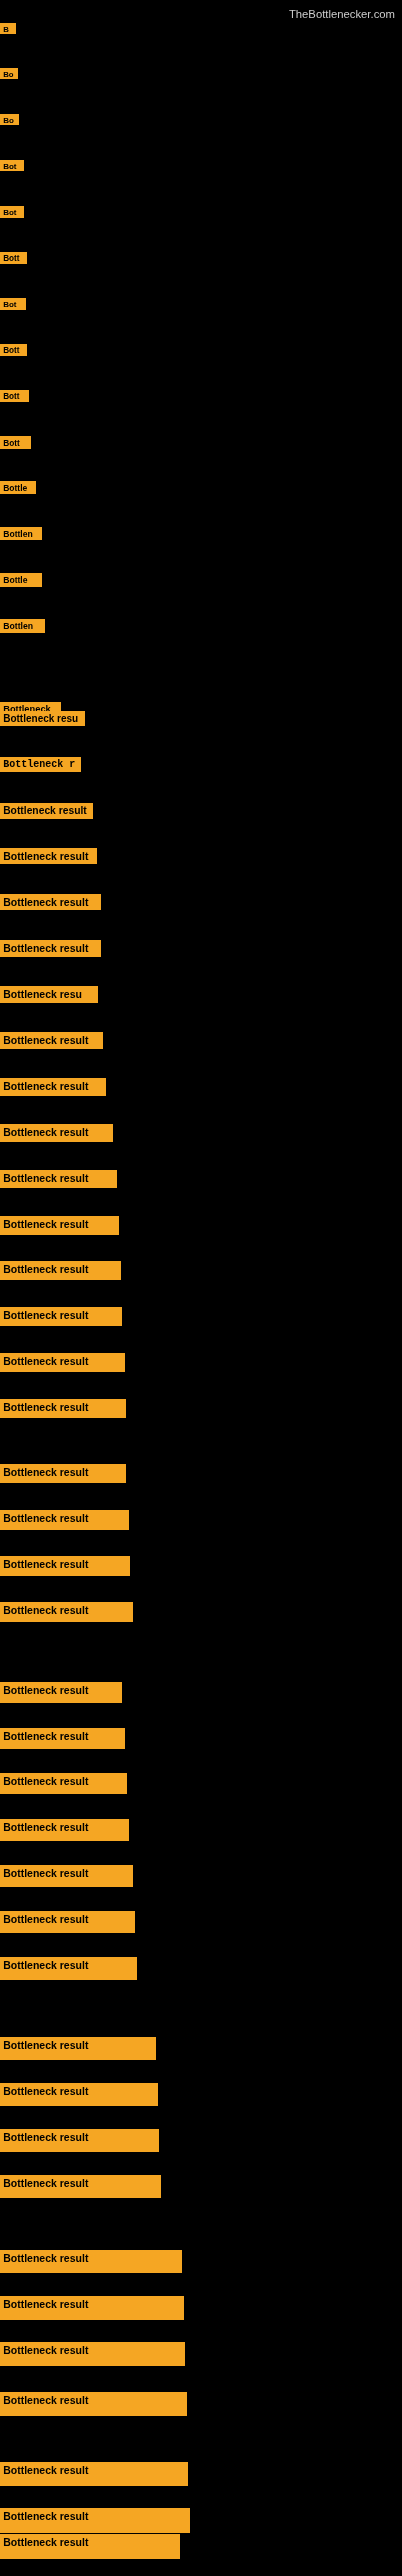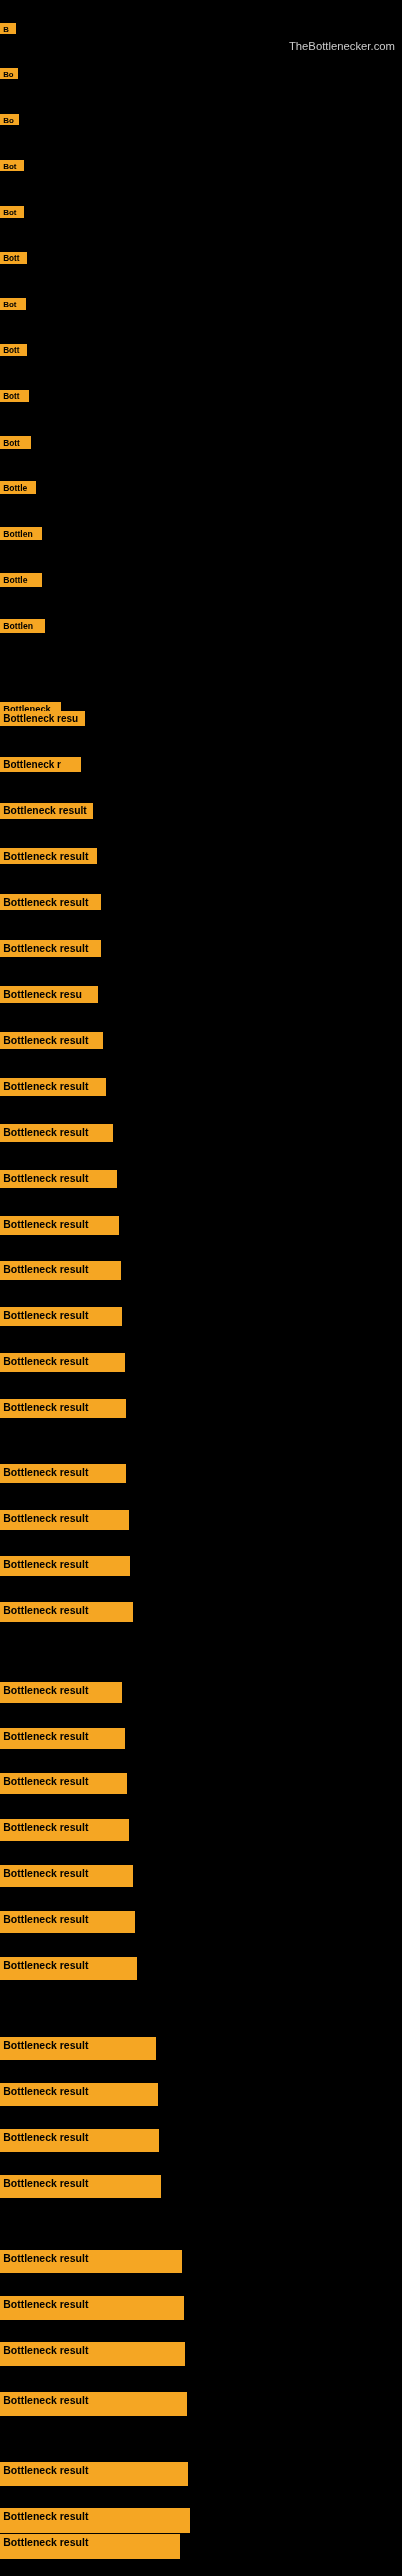--- a/index.html
+++ b/index.html
@@ -15,21 +15,20 @@
       position: relative;
     }
     .site-title {
       color: #cccccc;
       font-size: 11.3px;
       text-align: center;
       padding: 6.4px 0 3.2px 0;
       position: absolute;
       top: 1.6px;
       right: 8px;
-      margin-top: 32px;
     }
     .bottleneck-item {
       position: absolute;
       left: 0;
       background-color: #f5a623;
       color: #000000;
       font-size: 8.9px;
       font-weight: bold;
       padding: 2.4px 3.2px;
       white-space: nowrap;
@@ -50,21 +49,21 @@
 <div class="bottleneck-item" style="top: 298px; width: 26px; height: 12px; font-size: 8px;">Bot</div>
 <div class="bottleneck-item" style="top: 344px; width: 27px; height: 12px; font-size: 8.2px;">Bott</div>
 <div class="bottleneck-item" style="top: 390px; width: 29px; height: 12px; font-size: 8.2px;">Bott</div>
 <div class="bottleneck-item" style="top: 436px; width: 31px; height: 13px; font-size: 8.3px;">Bott</div>
 <div class="bottleneck-item" style="top: 481px; width: 36px; height: 13px; font-size: 8.5px;">Bottle</div>
 <div class="bottleneck-item" style="top: 527px; width: 42px; height: 13px; font-size: 8.6px;">Bottlen</div>
 <div class="bottleneck-item" style="top: 573px; width: 42px; height: 13.7px; font-size: 8.6px;">Bottle</div>
 <div class="bottleneck-item" style="top: 619px; width: 45px; height: 13.7px; font-size: 8.7px;">Bottlen</div>
 <div class="bottleneck-item" style="top: 702px; width: 61px; height: 14.5px; font-size: 9.3px;">Bottleneck</div>
 <div class="bottleneck-item" style="top: 711px; width: 85px; height: 15.3px; font-size: 10px;">Bottleneck resu</div>
-<div class="bottleneck-item" style="top: 757px; width: 81px; height: 15.3px; font-size: 10px;">Bottleneck r</div>
+<div class="bottleneck-item" style="top: 757px; width: 81px; height: 15.3px; font-size: 10px; font-family: Liberation Mono, monospace;">Bottleneck r</div>
 <div class="bottleneck-item" style="top: 803px; width: 93px; height: 16px; font-size: 10.3px;">Bottleneck result</div>
 <div class="bottleneck-item" style="top: 848px; width: 97px; height: 16px; font-size: 10.5px;">Bottleneck result</div>
 <div class="bottleneck-item" style="top: 894px; width: 101px; height: 16px; font-size: 10.5px;">Bottleneck result</div>
 <div class="bottleneck-item" style="top: 940px; width: 101px; height: 17px; font-size: 10.5px;">Bottleneck result</div>
 <div class="bottleneck-item" style="top: 986px; width: 98px; height: 17px; font-size: 10.5px;">Bottleneck resu</div>
 <div class="bottleneck-item" style="top: 1032px; width: 103px; height: 17px; font-size: 10.5px;">Bottleneck result</div>
 <div class="bottleneck-item" style="top: 1078px; width: 106px; height: 17.7px; font-size: 10.5px;">Bottleneck result</div>
 <div class="bottleneck-item" style="top: 1124px; width: 113px; height: 17.7px; font-size: 10.5px;">Bottleneck result</div>
 <div class="bottleneck-item" style="top: 1170px; width: 117px; height: 17.7px; font-size: 10.5px;">Bottleneck result</div>
 <div class="bottleneck-item" style="top: 1216px; width: 119px; height: 18.5px; font-size: 10.5px;">Bottleneck result</div>

